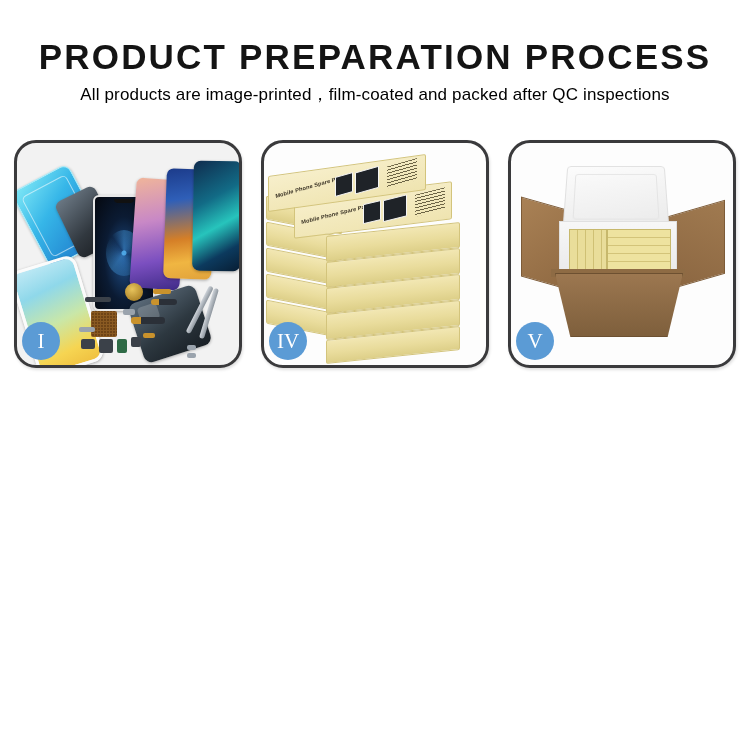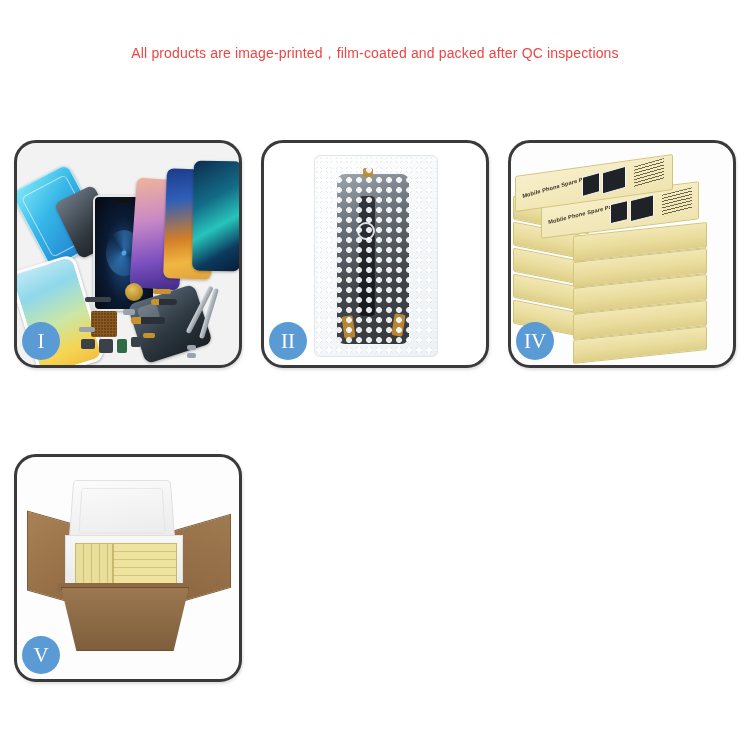--- a/index.html
+++ b/index.html
@@ -31,24 +31,24 @@
   .title {
     font-size: 35px;
     font-weight: bold;
     letter-spacing: 2.2px;
     color: #141414;
     line-height: 42px;
     white-space: nowrap;
   }
   .subtitle {
     margin-top: 7px;
-    font-size: 14px;
+    font-size: 17px;
     font-weight: normal;
     letter-spacing: 0.15px;
-    color: #ef4444;
+    color: #000000;
     line-height: 20px;
     white-space: nowrap;
   }
 
   
   .grid {
     position: absolute;
     top: 140px;
     left: 14px;
     width: 722px;
@@ -407,20 +407,21 @@
     position:absolute; left:56px; top:152px; width:14px; height:18px;
     background:#9a7b55; transform: skewY(16deg);
   }
 </style>
 </head>
 <body>
 
 <div class="page">
 
   <div class="header">
+    <div class="title">PRODUCT PREPARATION PROCESS</div>
     <div class="subtitle">All products are image-printed，film-coated and packed after QC inspections</div>
   </div>
 
   <div class="grid">
 
     <div class="panel p1">
       <div class="panel-inner">
         <div class="ph ph-blue-film"></div>
         <div class="ph ph-dark-small"></div>
         <div class="ph ph-screen-black">
@@ -449,34 +450,20 @@
           <div class="pt pt-silver" style="left:110px;top:62px;width:9px;height:5px;"></div>
           <div class="pt pt-silver" style="left:110px;top:70px;width:9px;height:5px;"></div>
         </div>
 
         <div class="tweezer"></div>
 
         <div class="badge">I</div>
       </div>
     </div>
 
-    <div class="panel p2">
-      <div class="panel-inner">
-        <div class="bag">
-          <div class="bag-part"></div>
-          <div class="bag-flex"></div>
-          <div class="bag-conn"></div>
-          <div class="bag-gold-a"></div>
-          <div class="bag-gold-b"></div>
-          <div class="bag-gold-c"></div>
-          <div class="bag-bubbles"></div>
-        </div>
-        <div class="badge">II</div>
-      </div>
-    </div>
 
 
     <div class="panel p4">
       <div class="panel-inner">
         <div class="stack">
 
           <div class="sbox" style="left:2px;top:60px;width:74px;height:22px;transform:skewY(11deg);"></div>
           <div class="sbox" style="left:2px;top:86px;width:74px;height:22px;transform:skewY(11deg);"></div>
           <div class="sbox" style="left:2px;top:112px;width:74px;height:22px;transform:skewY(11deg);"></div>
           <div class="sbox" style="left:2px;top:138px;width:74px;height:22px;transform:skewY(11deg);"></div>

